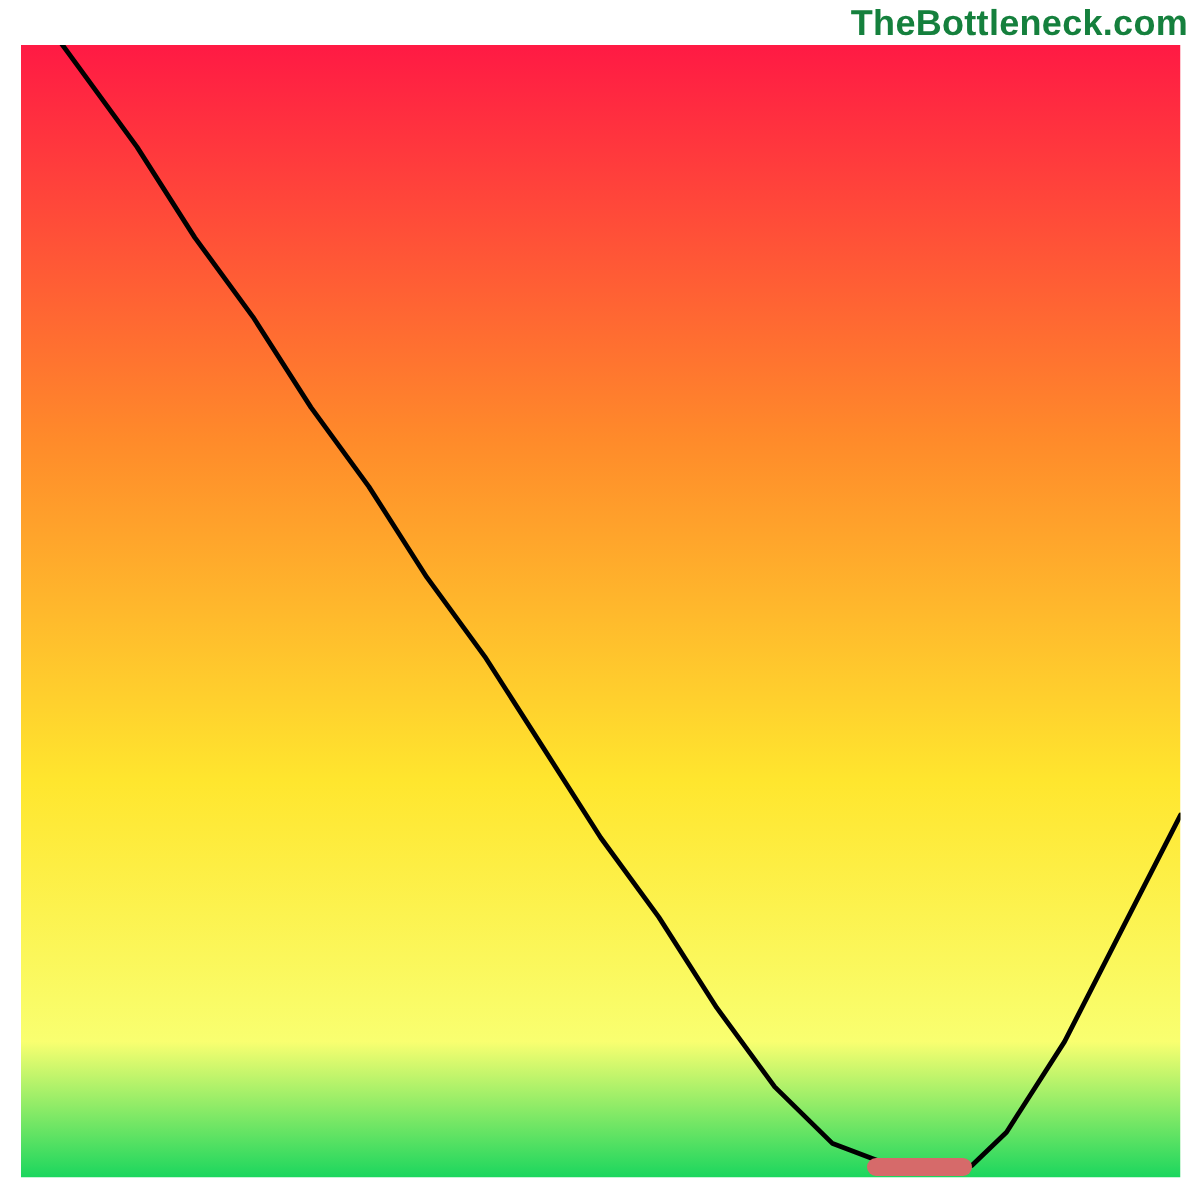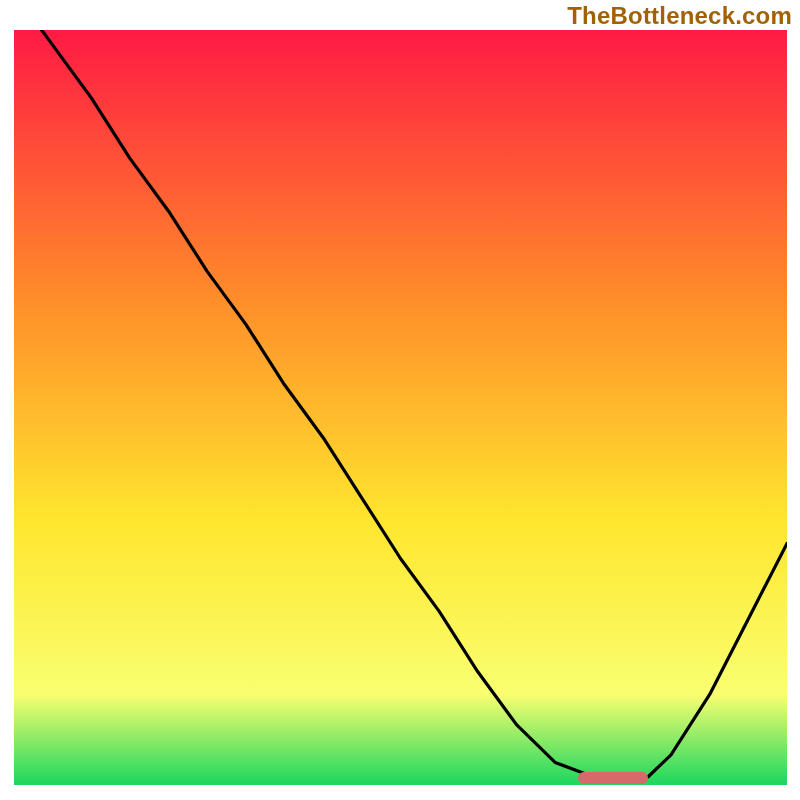--- a/index.html
+++ b/index.html
@@ -10,21 +10,21 @@
     height: 800px;
     background: #fff;
   }
   .watermark {
     position: absolute;
     top: 2px;
     right: 8px;
     font-family: Arial, Helvetica, sans-serif;
     font-size: 24px;
     font-weight: 600;
-    color: #a16207;
+    color: #15803d;
     letter-spacing: 0.2px;
   }
   .plot-area {
     position: absolute;
     left: 14px;
     top: 30px;
     width: 773px;
     height: 755px;
   }
   .gradient-bg {

